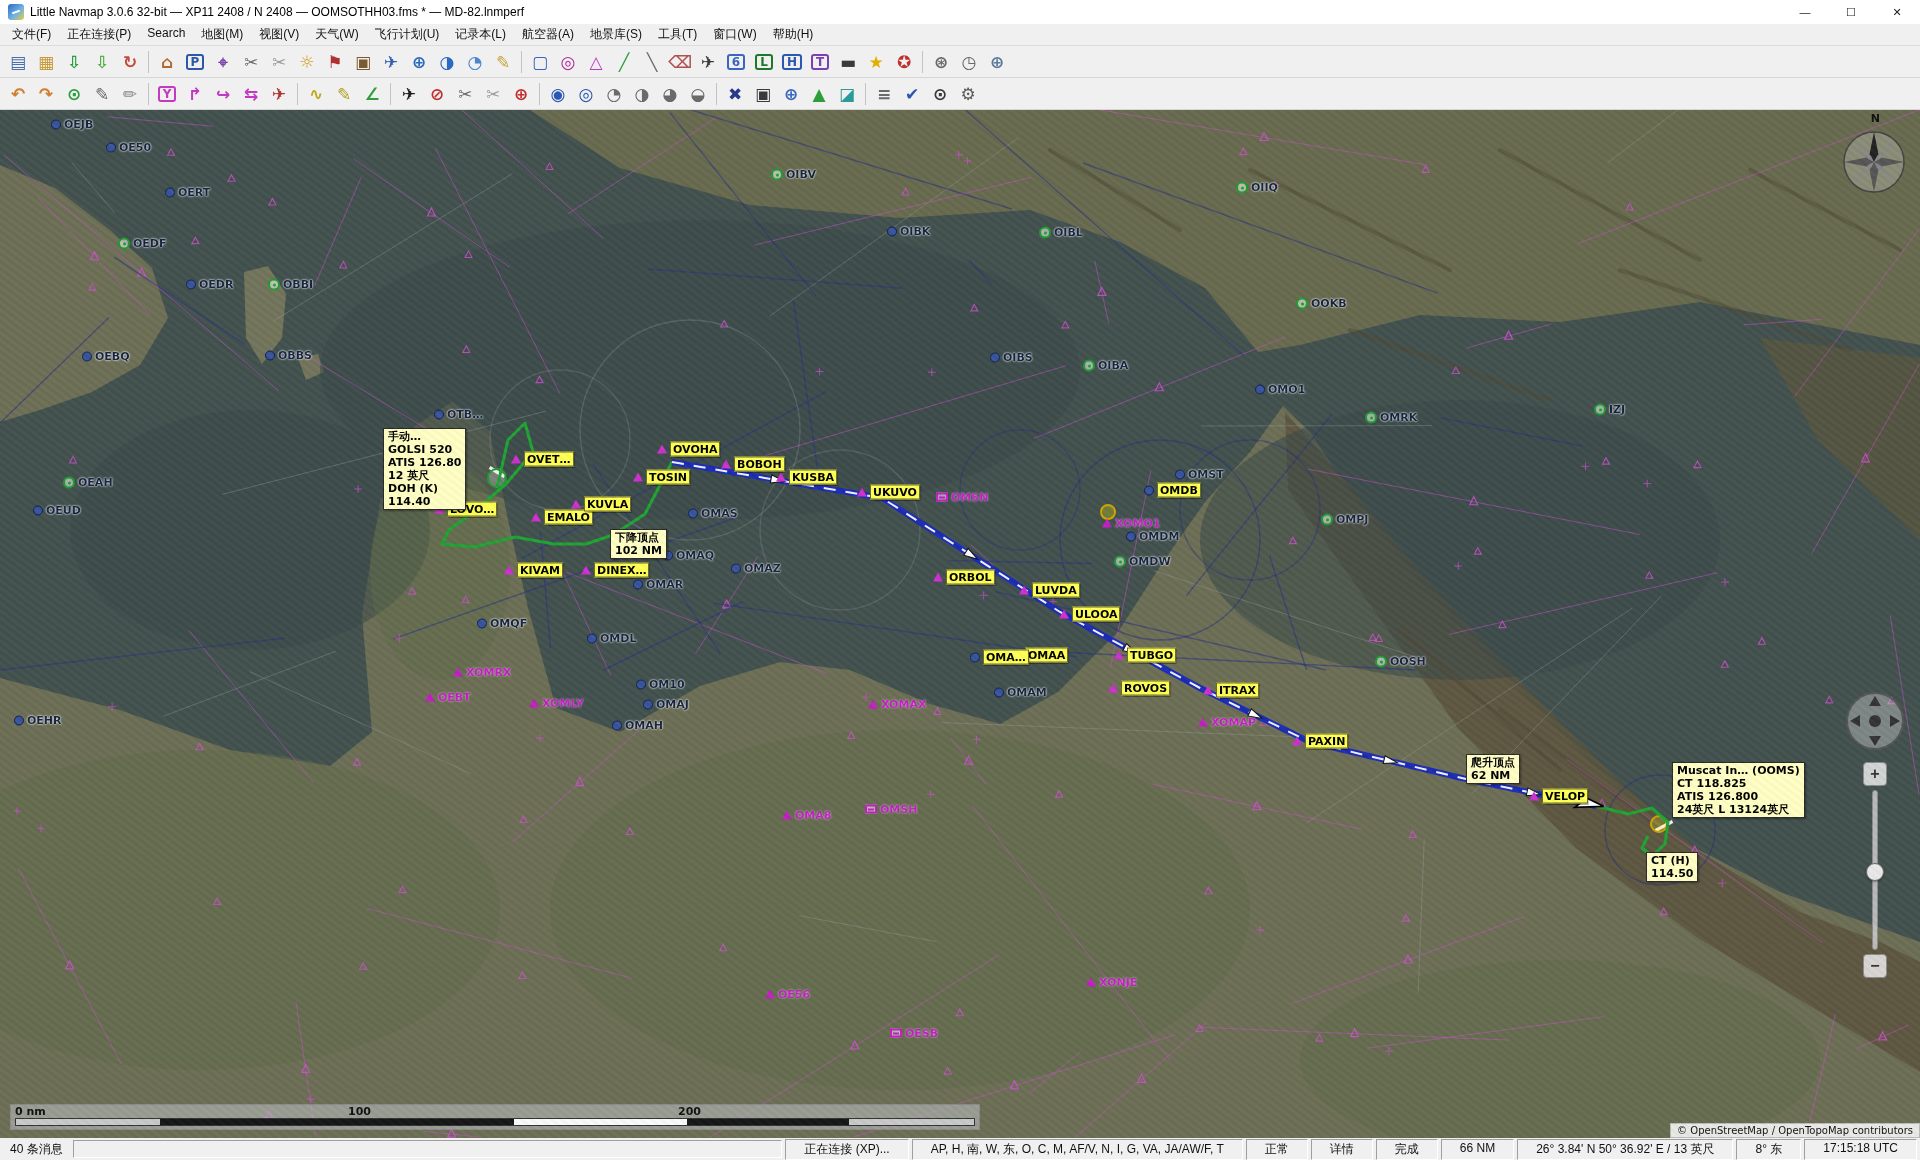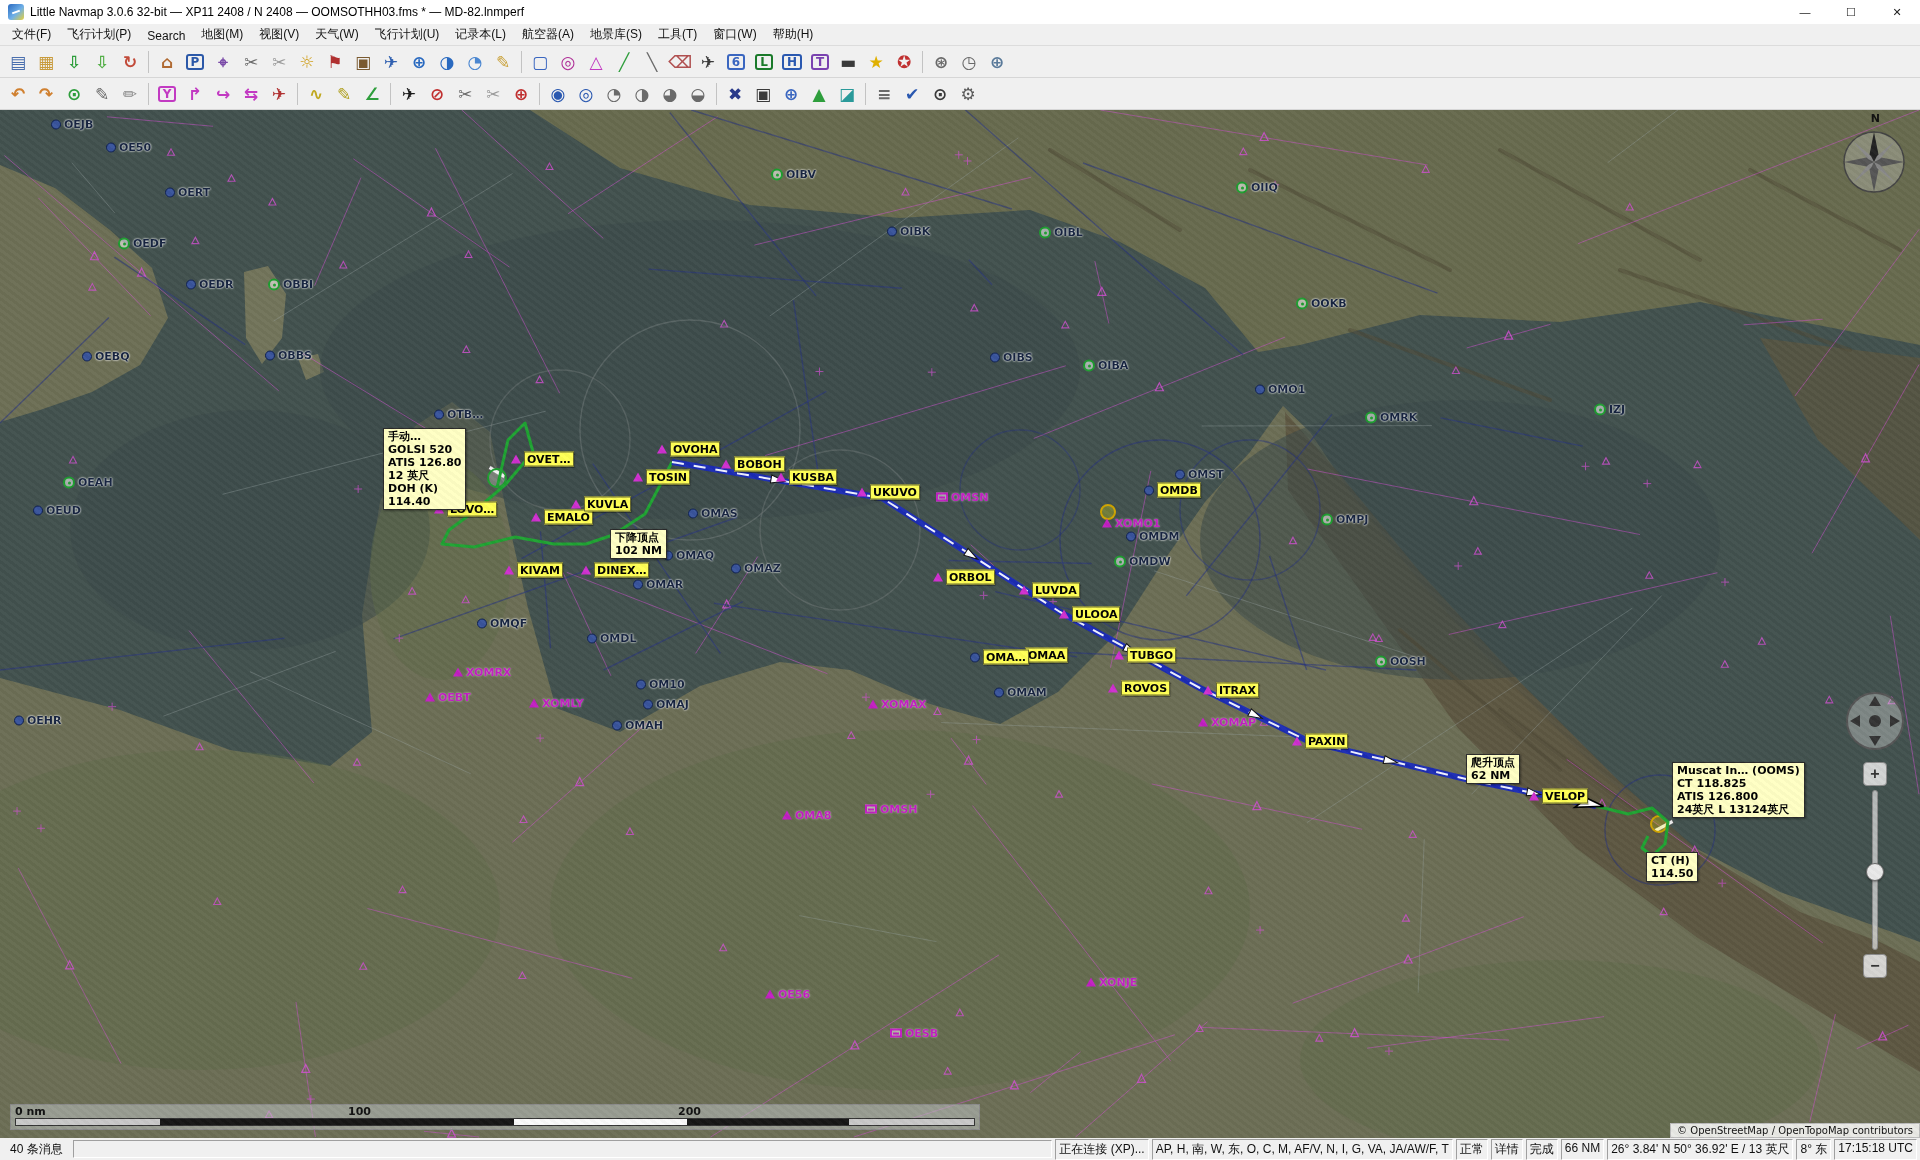--- a/index.html
+++ b/index.html
@@ -8,21 +8,21 @@
 
   
   .titlebar { height:24px; background:#ffffff; display:flex; align-items:center; font-size:12px; color:#000; }
   .app-icon { width:16px; height:16px; margin:0 6px 0 8px; border-radius:3px;
               background:linear-gradient(135deg,#2a6ac0 0%,#6fb0e8 55%,#e8d13a 100%); position:relative; }
   .app-icon::after{ content:""; position:absolute; left:4px; top:7px; width:8px; height:2px; background:#fff; transform:rotate(-20deg); }
   .win-controls { margin-left:auto; display:flex; height:100%; }
   .win-btn { width:46px; height:100%; display:flex; align-items:center; justify-content:center; font-size:11px; color:#222; }
 
   
-  .menubar { height:22px; background:#f0f0f0; border-bottom:1px solid #dcdcdc; display:flex; align-items:flex-end; font-size:12px; padding-left:4px; }
+  .menubar { height:22px; background:#f0f0f0; border-bottom:1px solid #dcdcdc; display:flex; align-items:flex-start; font-size:12px; padding-left:4px; }
   .menu-item { padding:2px 8px; color:#111; cursor:default; }
 
   
   .toolbar { height:32px; background:#f0f0f0; border-bottom:1px solid #d6d6d6; display:flex; align-items:center; padding:0 4px; }
   .tool { width:28px; height:28px; display:flex; align-items:center; justify-content:center; font-size:17px; font-weight:bold;
           border-radius:3px; cursor:default; font-family:"DejaVu Sans", sans-serif; }
   .tool.boxed span { border:2px solid currentColor; border-radius:3px; font-size:12px; line-height:12px; padding:0 3px; }
   .tsep { width:1px; height:22px; background:#c3c3c3; margin:0 4px; }
 
   
@@ -65,40 +65,40 @@
   .scalebar .labels { position:relative; height:13px; }
   .scalebar .labels span { position:absolute; top:0; font-weight:bold; }
   .sb-track { position:absolute; left:4px; right:4px; bottom:3px; height:8px; border:1px solid #333; display:flex; background:#ddd; }
   .sb-track i { display:block; height:100%; }
 
   .attribution { position:absolute; right:0; bottom:0; background:rgba(255,255,255,.85); font-size:10px; color:#111;
                  padding:1px 6px; border:1px solid #bbb; font-family:"DejaVu Sans",sans-serif; }
 
   
   .statusbar { height:22px; background:#f0f0f0; display:flex; align-items:center; font-size:12px; color:#111; padding:0 3px; gap:3px; }
-  .statusbar .seg { border:1px solid; border-color:#9f9f9f #ffffff #ffffff #9f9f9f; padding:1px 3px; white-space:nowrap; }
+  .statusbar .seg { border:1px solid; border-color:#9f9f9f #ffffff #ffffff #9f9f9f; padding:1px 18px; white-space:nowrap; }
   .statusbar .left { padding:1px 7px; }
   .statusbar .spacer { flex:1; border:1px solid; border-color:#9f9f9f #ffffff #ffffff #9f9f9f; height:18px; }
 </style>
 </head>
 <body>
 
 <div class="titlebar">
   <div class="app-icon"></div>
   <span>Little Navmap 3.0.6 32-bit — XP11 2408 / N 2408 — OOMSOTHH03.fms * — MD-82.lnmperf</span>
   <div class="win-controls">
     <div class="win-btn">—</div>
     <div class="win-btn">☐</div>
     <div class="win-btn close">✕</div>
   </div>
 </div>
 
 <div class="menubar" id="menubar">
     <span class="menu-item">文件(F)</span>
-    <span class="menu-item">飞行计划(P)</span>
+    <span class="menu-item">正在连接(P)</span>
     <span class="menu-item">Search</span>
     <span class="menu-item">地图(M)</span>
     <span class="menu-item">视图(V)</span>
     <span class="menu-item">天气(W)</span>
     <span class="menu-item">飞行计划(U)</span>
     <span class="menu-item">记录本(L)</span>
     <span class="menu-item">航空器(A)</span>
     <span class="menu-item">地景库(S)</span>
     <span class="menu-item">工具(T)</span>
     <span class="menu-item">窗口(W)</span>

